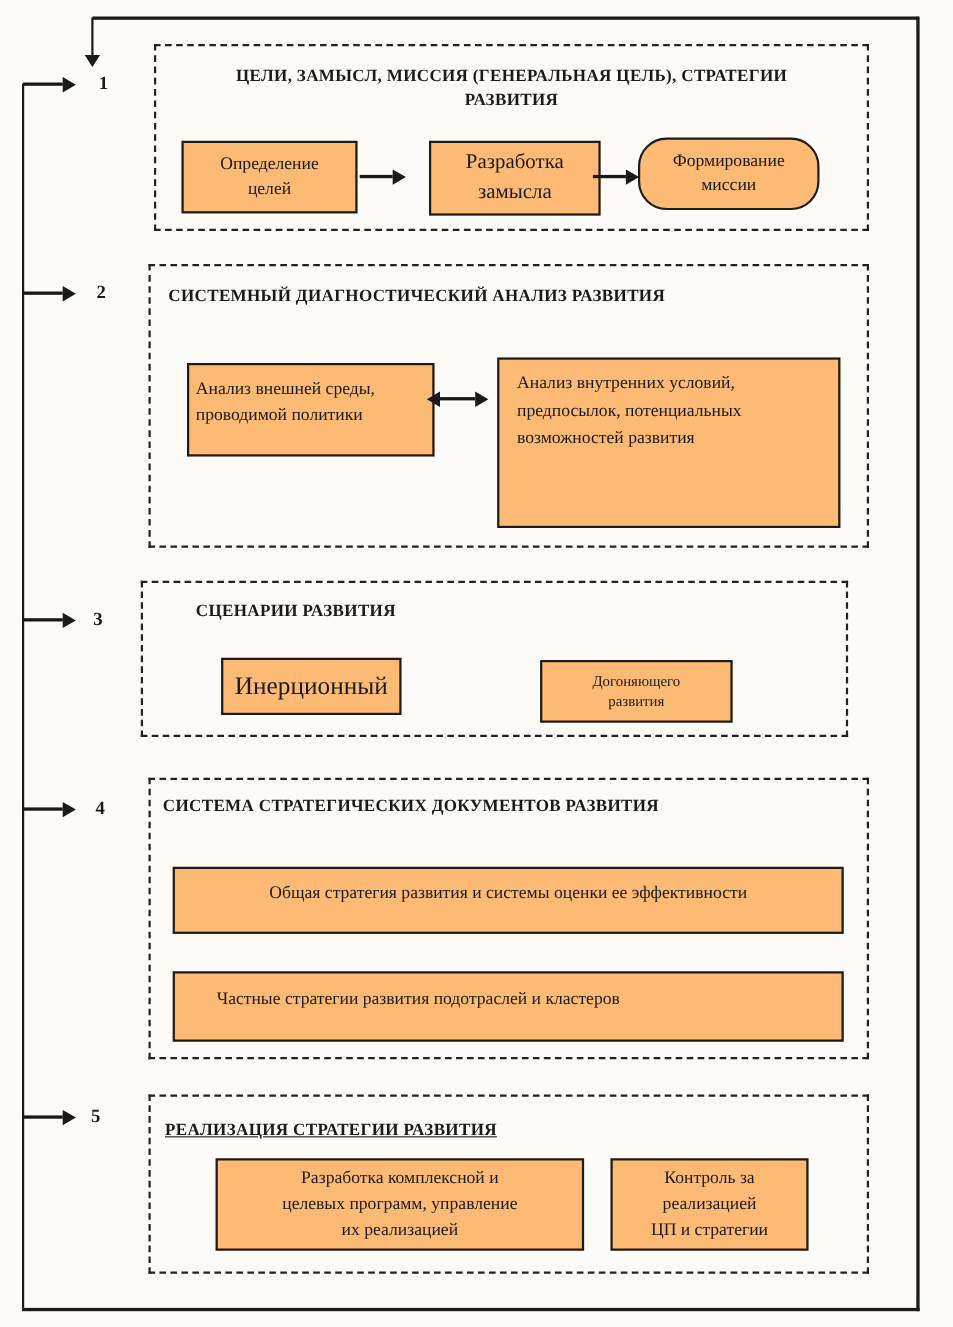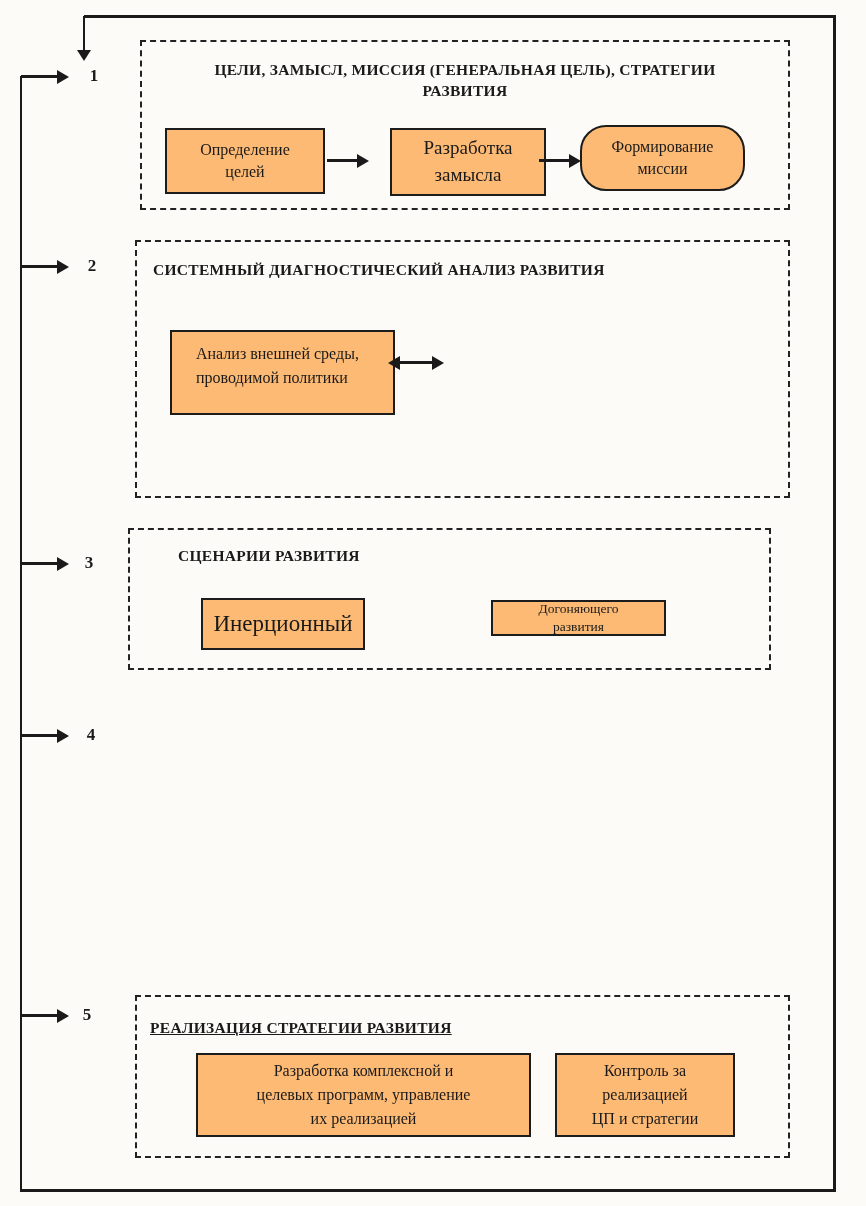--- a/index.html
+++ b/index.html
@@ -58,27 +58,27 @@
     font-size:16px;line-height:1.4;white-space:pre-line;
     display:flex;align-items:center;justify-content:center;text-align:center;}
   
   .s1b0{left:23px;top:86px;width:160px;height:66px;}
   .s1b1{left:228px;top:86px;width:156px;height:68px;font-size:19px;margin-left:20px;}
   .s1b2{left:438px;top:83px;width:165px;height:66px;border-radius:26px;}
   .s1a0{left:185px;top:117px;width:30px;}
   .s1a1{left:397px;top:117px;width:30px;}
   
   .s2b0{left:33px;top:88px;width:225px;height:85px;align-items:flex-start;justify-content:flex-start;
-        text-align:left;padding:10px 8px 0 24px;line-height:1.5;}
+        text-align:left;padding:10px 8px 0 6px;line-height:1.5;}
   .s2b1{left:315px;top:83px;width:312px;height:155px;align-items:flex-start;justify-content:flex-start;
         text-align:left;padding:10px 10px 0 16px;line-height:1.55;}
   .s2a0{left:263px;top:119px;width:32px;}
   
   .s3b0{left:71px;top:68px;width:164px;height:52px;font-size:23px;}
-  .s3b1{left:361px;top:70px;width:175px;height:36px;font-size:13.5px;line-height:1.3;}
+  .s3b1{left:361px;top:70px;width:175px;height:57px;font-size:13.5px;line-height:1.3;}
   
   .s4b0{left:20px;top:79px;width:610px;height:61px;align-items:flex-start;padding-top:11px;}
   .s4b1{left:20px;top:174px;width:610px;height:64px;align-items:flex-start;justify-content:flex-start;
         text-align:left;padding:13px 0 0 38px;}
   
   .s5b0{left:35px;top:56px;width:335px;height:84px;line-height:1.5;margin-left:24px;}
   .s5b1{left:418px;top:56px;width:180px;height:84px;line-height:1.5;}
 </style>
 </head>
 <body>
@@ -113,29 +113,37 @@
     <div class="h-arrow s1a1"></div>
     <div class="box s1b2">Формирование
 миссии</div>
   </div>
 
   <div class="stage s2">
     <div class="stage-title t2">СИСТЕМНЫЙ ДИАГНОСТИЧЕСКИЙ АНАЛИЗ РАЗВИТИЯ</div>
     <div class="box s2b0">Анализ внешней среды,
 проводимой  политики</div>
     <div class="h-arrow double s2a0"></div>
+    <div class="box s2b1">Анализ внутренних условий,
+предпосылок, потенциальных
+возможностей развития</div>
   </div>
 
   <div class="stage s3">
     <div class="stage-title t3">СЦЕНАРИИ РАЗВИТИЯ</div>
     <div class="box s3b0">Инерционный</div>
     <div class="box s3b1">Догоняющего
 развития</div>
   </div>
 
+  <div class="stage s4">
+    <div class="stage-title t4">СИСТЕМА СТРАТЕГИЧЕСКИХ ДОКУМЕНТОВ РАЗВИТИЯ</div>
+    <div class="box s4b0">Общая стратегия развития  и системы   оценки ее эффективности</div>
+    <div class="box s4b1">Частные стратегии развития подотраслей и кластеров</div>
+  </div>
 
   <div class="stage s5">
     <div class="stage-title t5">РЕАЛИЗАЦИЯ СТРАТЕГИИ РАЗВИТИЯ</div>
     <div class="box s5b0">Разработка комплексной и
 целевых программ, управление
 их реализацией</div>
     <div class="box s5b1">Контроль за
 реализацией
 ЦП и стратегии</div>
   </div>

